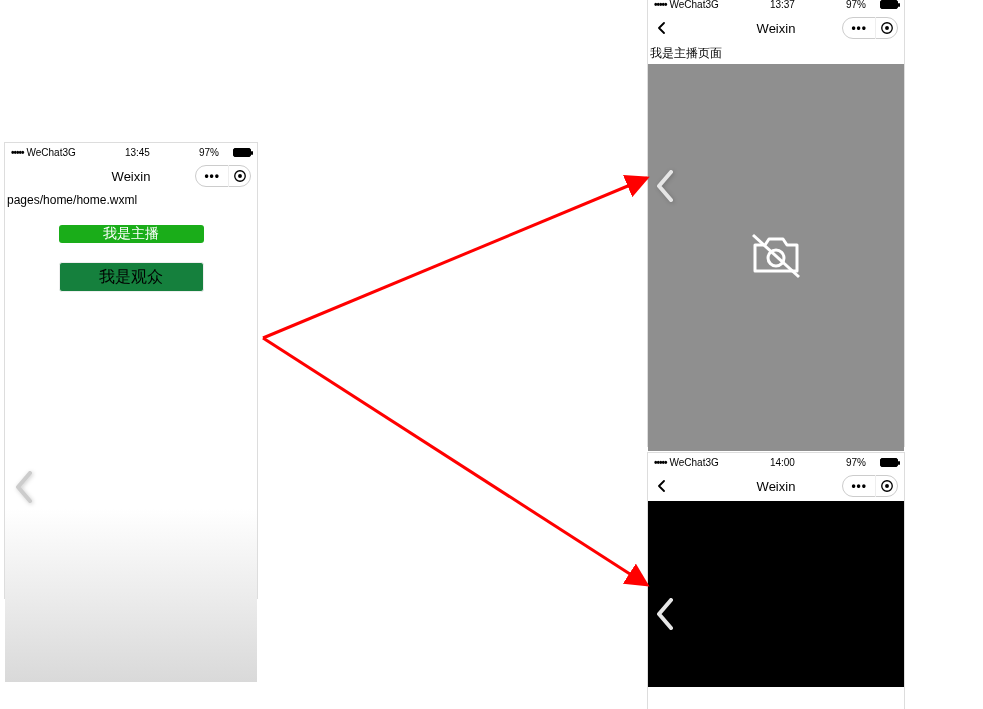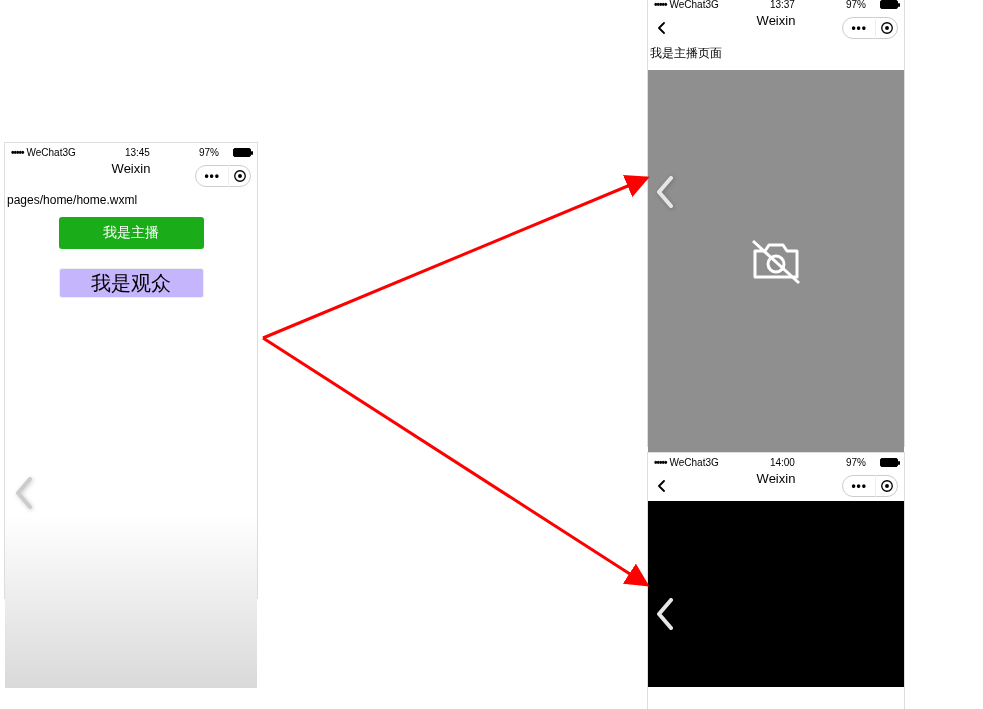--- a/index.html
+++ b/index.html
@@ -43,21 +43,21 @@
     position: absolute;
     right: -3px; top: 2px;
     width: 2px; height: 4px;
     background: #000;
     border-radius: 1px;
   }
 
   .title-bar {
     height: 30px;
     display: flex;
-    align-items: flex-start;
+    align-items: center;
     justify-content: center;
     position: relative;
     font-size: 13px;
   }
   .title-bar .back-chevron {
     position: absolute;
     left: 8px;
     top: 50%;
     transform: translateY(-50%);
     width: 12px; height: 12px;
@@ -83,45 +83,45 @@
   }
   .capsule .target {
     width: 22px; height: 22px;
     display: flex; align-items: center; justify-content: center;
     border-left: 1px solid #eee;
   }
   .capsule .target svg { width: 14px; height: 14px; }
 
   .page-label {
     font-size: 12px;
-    padding: 2px 0 8px 2px;
+    padding: 2px 0 2px 2px;
     color: #000;
   }
 
   .green-btn {
     display: block;
-    margin: 2px auto;
+    margin: 16px auto;
     width: 145px;
-    height: 32px;
+    height: 18px;
     background: #1aad19;
     color: #fff;
     border: none;
     font-size: 14px;
     font-weight: 500;
     border-radius: 3px;
   }
   .white-btn {
     display: block;
     margin: 19px auto 4px;
     width: 145px;
     height: 30px;
-    background: #c4b5fd;
+    background: #15803d;
     color: #000;
     border: 1px solid #eee;
-    font-size: 20px;
+    font-size: 16px;
     font-weight: 500;
     border-radius: 3px;
   }
 
   .phone-body-gradient {
     height: 386px;
     background: linear-gradient(to bottom, #fff 0%, #fff 55%, #d9d9d9 100%);
     position: relative;
   }
   .big-chevron {

